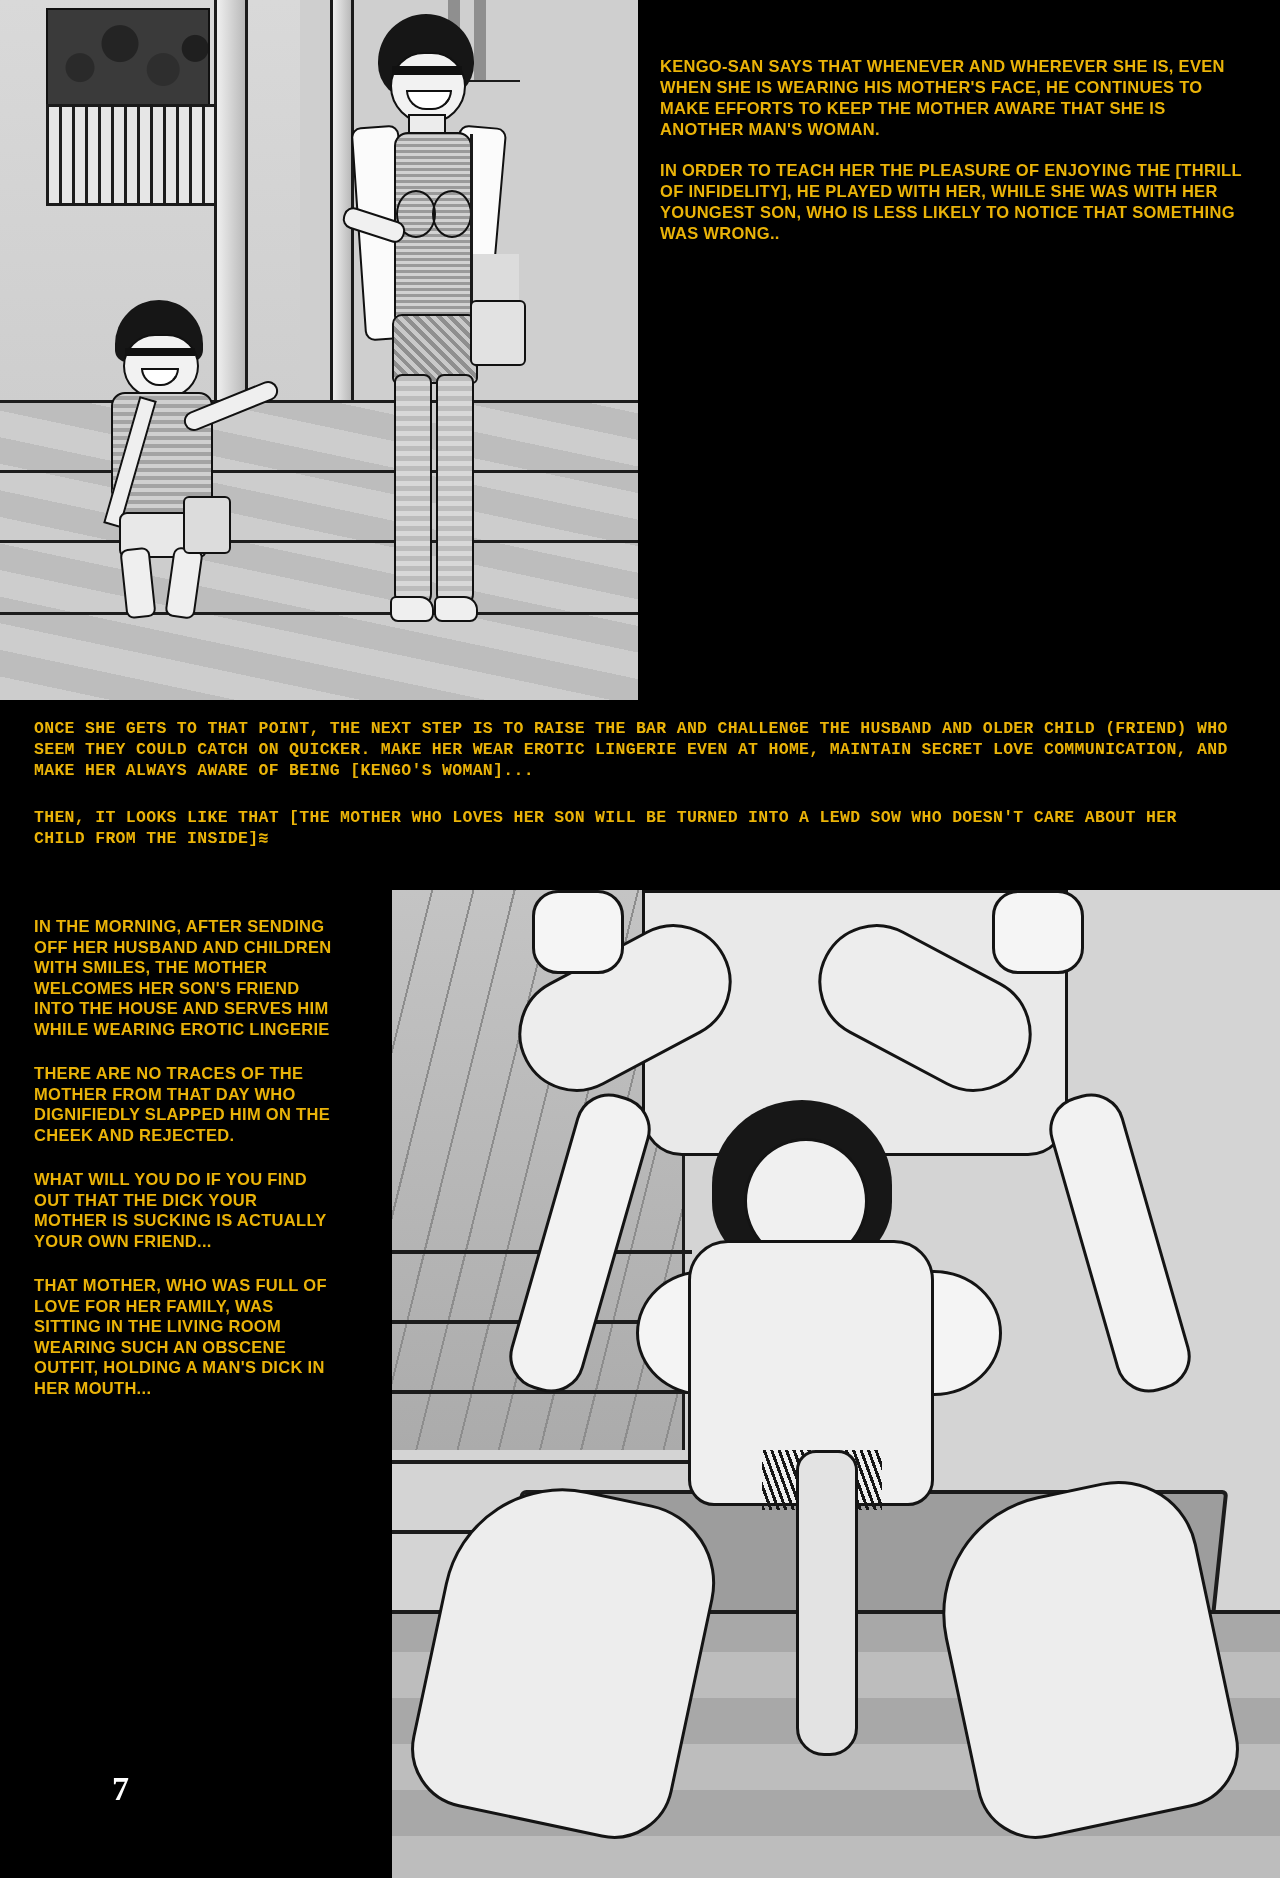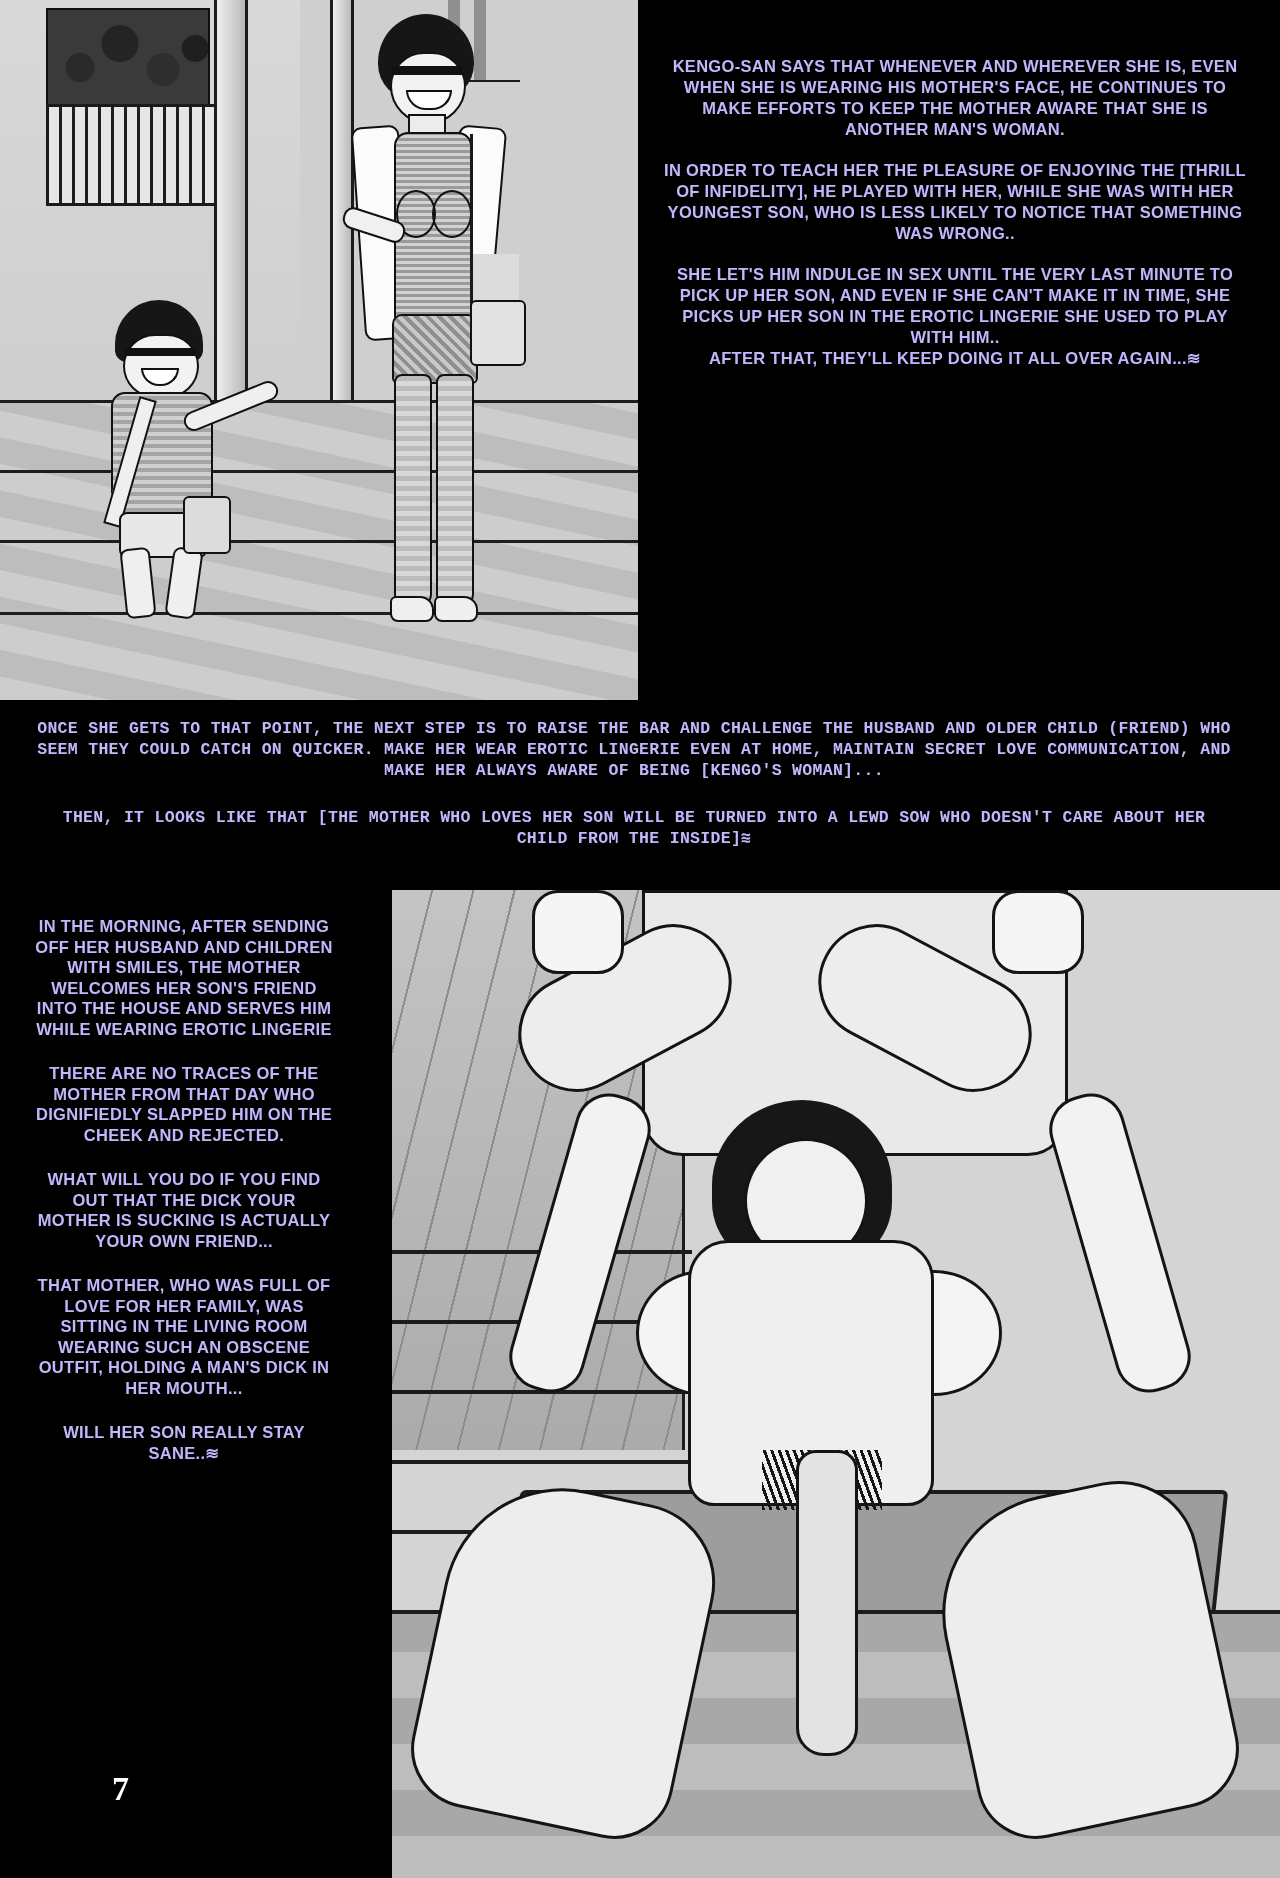--- a/index.html
+++ b/index.html
@@ -269,22 +269,21 @@
     top: 56px;
     width: 590px;
   }
   .para {
     font-size: 16.5px;
     line-height: 21px;
     letter-spacing: 0.3px;
     margin: 0 0 20px 0;
     text-transform: uppercase;
     font-weight: 600;
-    color: #c4b5fd;
-    text-align: center;
+    color: #eab308;
   }
   .para:last-child { margin-bottom: 0; }
 
   .mid-text {
     position: absolute;
     left: 34px;
     top: 718px;
     width: 1200px;
   }
   .mid-text .para { margin-bottom: 26px; font-family: Liberation Mono, monospace; }
@@ -458,35 +457,32 @@
       <div class="c-shorts"></div>
       <div class="c-leg-l"></div>
       <div class="c-leg-r"></div>
       <div class="c-bag"></div>
     </div>
   </div>
 
   <div class="text-col-top">
     <p class="para">KENGO-SAN SAYS THAT WHENEVER AND WHEREVER SHE IS, EVEN WHEN SHE IS WEARING HIS MOTHER'S FACE, HE CONTINUES TO MAKE EFFORTS TO KEEP THE MOTHER AWARE THAT SHE IS ANOTHER MAN'S WOMAN.</p>
     <p class="para">IN ORDER TO TEACH HER THE PLEASURE OF ENJOYING THE [THRILL OF INFIDELITY], HE PLAYED WITH HER, WHILE SHE WAS WITH HER YOUNGEST SON, WHO IS LESS LIKELY TO NOTICE THAT SOMETHING WAS WRONG..</p>
-    <p class="para" style="white-space:pre-line;">SHE LET'S HIM INDULGE IN SEX UNTIL THE VERY LAST MINUTE TO PICK UP HER SON, AND EVEN IF SHE CAN'T MAKE IT IN TIME, SHE PICKS UP HER SON IN THE EROTIC LINGERIE SHE USED TO PLAY WITH HIM..
-AFTER THAT, THEY'LL KEEP DOING IT ALL OVER AGAIN...≋</p>
   </div>
 
   <div class="mid-text">
     <p class="para">ONCE SHE GETS TO THAT POINT, THE NEXT STEP IS TO RAISE THE BAR AND CHALLENGE THE HUSBAND AND OLDER CHILD (FRIEND) WHO SEEM THEY COULD CATCH ON QUICKER. MAKE HER WEAR EROTIC LINGERIE EVEN AT HOME, MAINTAIN SECRET LOVE COMMUNICATION, AND MAKE HER ALWAYS AWARE OF BEING [KENGO'S WOMAN]...</p>
     <p class="para">THEN, IT LOOKS LIKE THAT [THE MOTHER WHO LOVES HER SON WILL BE TURNED INTO A LEWD SOW WHO DOESN'T CARE ABOUT HER CHILD FROM THE INSIDE]≋</p>
   </div>
 
   <div class="lower-text">
     <p class="para">IN THE MORNING, AFTER SENDING OFF HER HUSBAND AND CHILDREN WITH SMILES, THE MOTHER WELCOMES HER SON'S FRIEND INTO THE HOUSE AND SERVES HIM WHILE WEARING EROTIC LINGERIE</p>
     <p class="para">THERE ARE NO TRACES OF THE MOTHER FROM THAT DAY  WHO DIGNIFIEDLY SLAPPED HIM ON THE CHEEK AND REJECTED.</p>
     <p class="para">WHAT WILL YOU DO IF YOU FIND OUT THAT THE DICK YOUR MOTHER IS SUCKING IS ACTUALLY YOUR OWN FRIEND...</p>
     <p class="para">THAT MOTHER, WHO WAS FULL OF LOVE FOR HER FAMILY, WAS SITTING IN THE LIVING ROOM WEARING SUCH AN OBSCENE OUTFIT, HOLDING A MAN'S DICK IN HER MOUTH...</p>
-    <p class="para">WILL HER SON REALLY STAY SANE..≋</p>
   </div>
 
   <div class="bottom-panel">
     <div class="bp-wall">
       <div class="bp-wall-lines"></div>
     </div>
     <div class="bp-stairs">
       <div class="bp-stair" style="top:0;width:300px;"></div>
       <div class="bp-stair" style="top:70px;width:320px;"></div>
       <div class="bp-stair" style="top:140px;width:340px;"></div>

